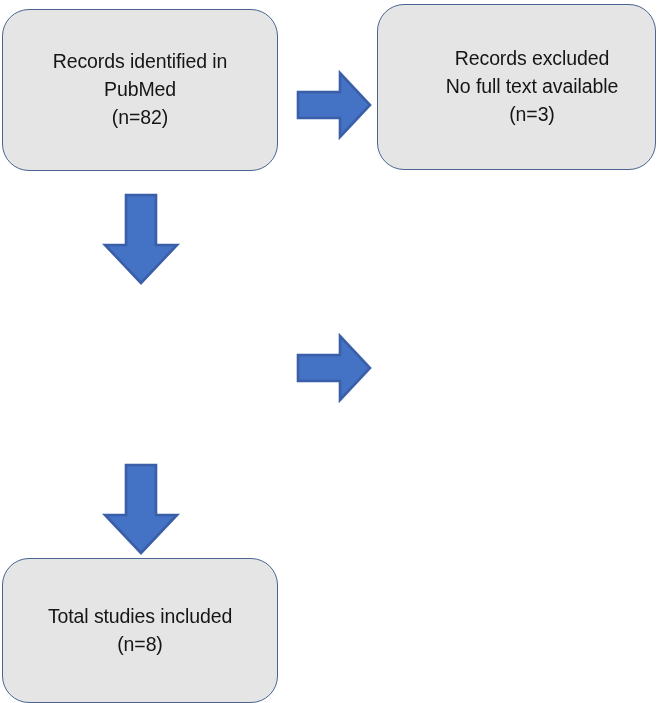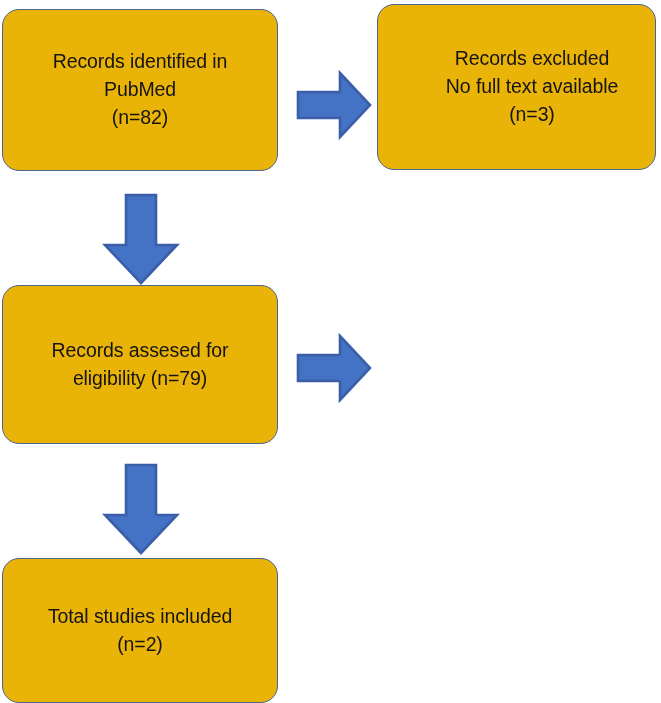--- a/index.html
+++ b/index.html
@@ -16,23 +16,23 @@
     width: 661px;
     height: 703px;
     background: #ffffff;
     overflow: hidden;
   }
 
   
   .flow-box {
     position: absolute;
     box-sizing: border-box;
-    background: #eab308;
+    background: #e5e5e5;
     border: 1.6px solid #4a6591;
-    border-radius: 17px;
+    border-radius: 27px;
     display: flex;
     align-items: center;
     justify-content: center;
     text-align: center;
   }
   .flow-box .box-text {
     display: block;
     width: 100%;
     padding: 0 10px;
     box-sizing: border-box;
@@ -69,29 +69,25 @@
 PubMed
 (n=82)</span>
   </div>
 
   <div class="flow-box" id="box-excluded-1">
     <span class="box-text">Records excluded
 No full text available
 (n=3)</span>
   </div>
 
-  <div class="flow-box" id="box-assessed">
-    <span class="box-text">Records assesed for
-eligibility (n=79)</span>
-  </div>
 
 
   <div class="flow-box" id="box-included">
     <span class="box-text">Total studies included
-(n=2)</span>
+(n=8)</span>
   </div>
 
   <svg class="arrow" id="arrow-right-1" viewBox="0 0 76 70">
     <polygon points="2,22 44,22 44,3 74,35 44,67 44,48 2,48" fill="#4472c4" stroke="#3a5ea8" stroke-width="2.6" stroke-linejoin="miter"></polygon>
   </svg>
 
   <svg class="arrow" id="arrow-down-1" viewBox="0 0 80 92">
     <polygon points="25,2 55,2 55,52 76,52 40,90 4,52 25,52" fill="#4472c4" stroke="#3a5ea8" stroke-width="2.6" stroke-linejoin="miter"></polygon>
   </svg>
 

